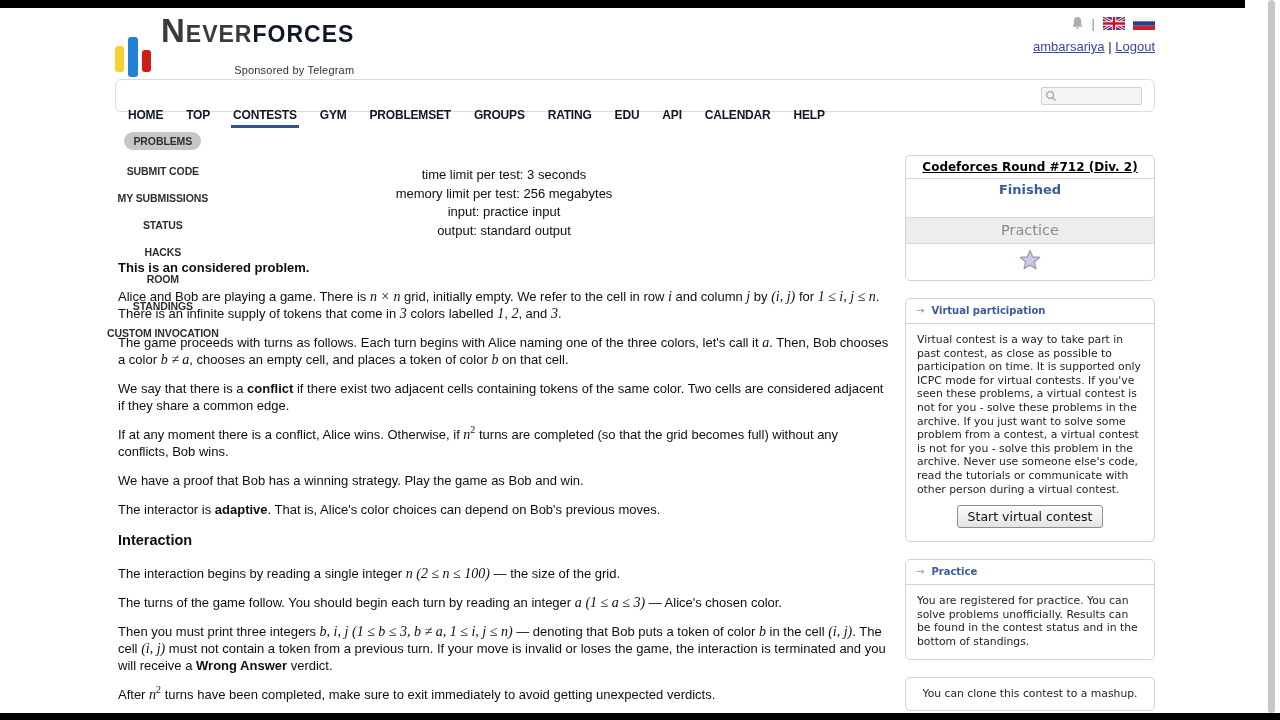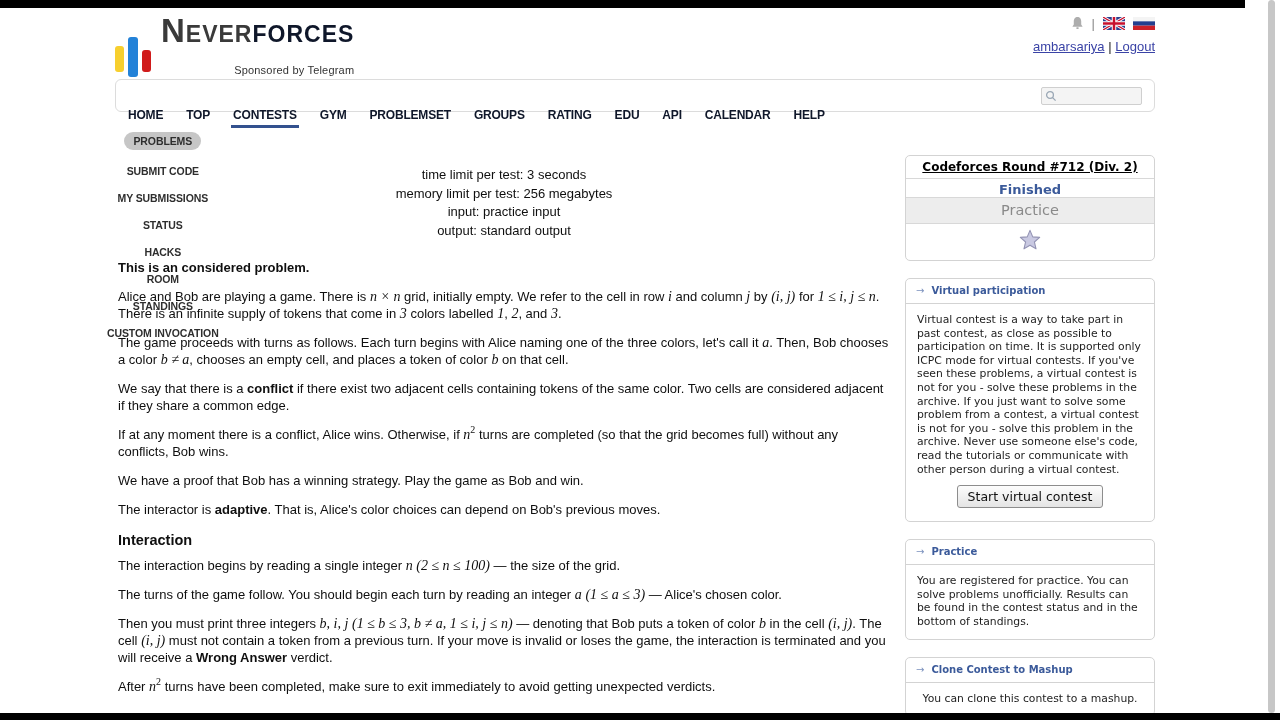--- a/index.html
+++ b/index.html
@@ -58,33 +58,33 @@
   .subnav-item { font-size:10.5px; font-weight:700; color:#2e2e2e; text-transform:uppercase; cursor:pointer; letter-spacing:-0.1px; }
   .subnav-item.active { background:#c6c6c6; border-radius:9px; padding:3px 9px; }
 
   
   .content { position:absolute; top:166px; left:118px; width:772px; font-size:13px; line-height:17px; color:#0f0f0f; }
   .problem-title { text-align:center; font-size:21px; font-weight:400; line-height:26px; margin-bottom:5px; }
   .limits { text-align:center; line-height:18.5px; }
   .statement p { margin:12px 0; }
   .statement p:first-of-type { margin-top:19px; }
   .statement h3 { font-size:14.5px; font-weight:700; margin:14px 0 7px 0; line-height:17px; }
-  .statement h3 + p { margin-top:8px; }
+  .statement h3 + p { margin-top:16px; }
   b { font-weight:700; }
   .math { font-family:"Liberation Serif", serif; font-style:italic; font-size:14px; }
   .math sup { font-size:10px; line-height:0; font-style:normal; }
 
   
   .sidebar { position:absolute; top:155px; left:905px; width:250px; font-family:"DejaVu Sans", sans-serif; }
   .sbox { border:1px solid #d3d3d3; border-radius:5px; background:#fff; margin-bottom:17px; overflow:hidden; }
   .contest-row { text-align:center; border-top:1px solid #d8d8d8; }
   .contest-row:first-child { border-top:none; }
   .contest-title { padding:4px 6px; font-size:12px; font-weight:700;text-align:center; }
   .contest-title a { color:#000; text-decoration:underline; cursor:pointer; }
-  .contest-status { padding:3px 6px 0; font-size:13px; font-weight:700; color:#3b5a9a; }
+  .contest-status { padding:3px 6px 20px; font-size:13px; font-weight:700; color:#3b5a9a; }
   .contest-mode { padding:4px 6px 5px; font-size:14.5px; color:#8a8a8a; background:#ededed; }
   .contest-star { padding:5px 6px 6px; }
   .star-svg { width:22px; height:21px; cursor:pointer; }
 
   .box-header {
     padding:6px 10px 7px; font-size:10px; font-weight:700; color:#3b5a9a;
     border-bottom:1px solid #d3d3d3; cursor:pointer;
   }
   .box-header .arrow { color:#7a90bd; margin-right:7px; font-weight:400; }
   .box-body { padding:9px 11px 10px; font-size:10.8px; line-height:13.6px; color:#1d1d1d; }
@@ -220,21 +220,20 @@
   </div>
 
   <div class="sbox">
     <div class="box-header"><span class="arrow">→</span><span>Practice</span></div>
     <div class="box-body">
       <span>You are registered for practice. You can solve problems unofficially. Results can be found in the contest status and in the bottom of standings.</span>
     </div>
   </div>
 
   <div class="sbox">
-    <div class="box-header"><span class="arrow">→</span><span>Clone Contest to Mashup</span></div>
     <div class="box-body centered">
       <span>You can clone this contest to a mashup.</span>
       
     </div>
   </div>
 
 </div>
 
 <div class="letterbox-bottom"></div>
 

